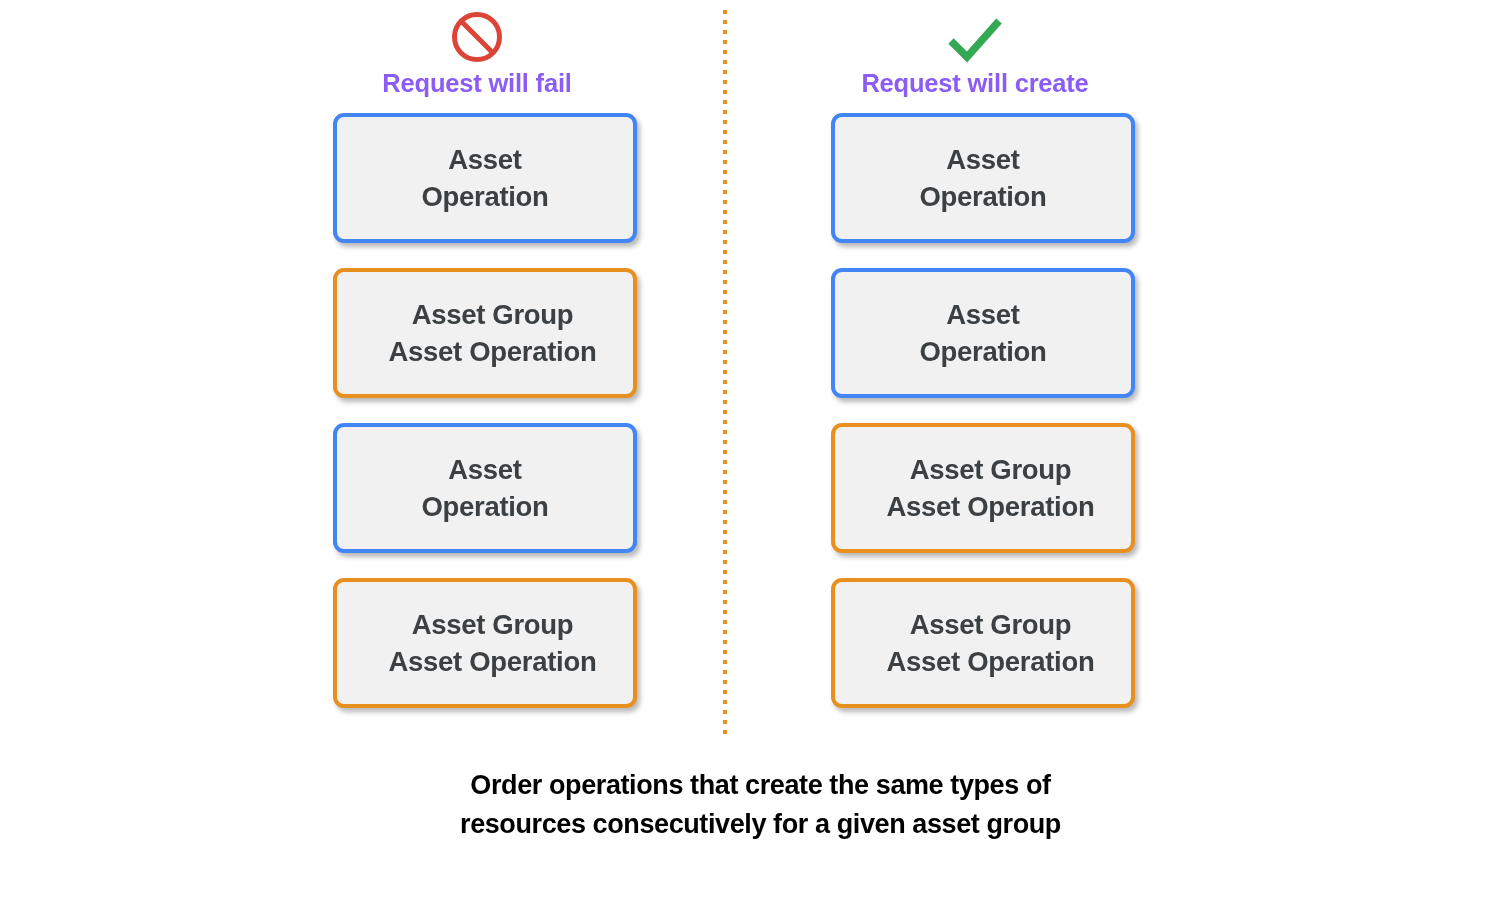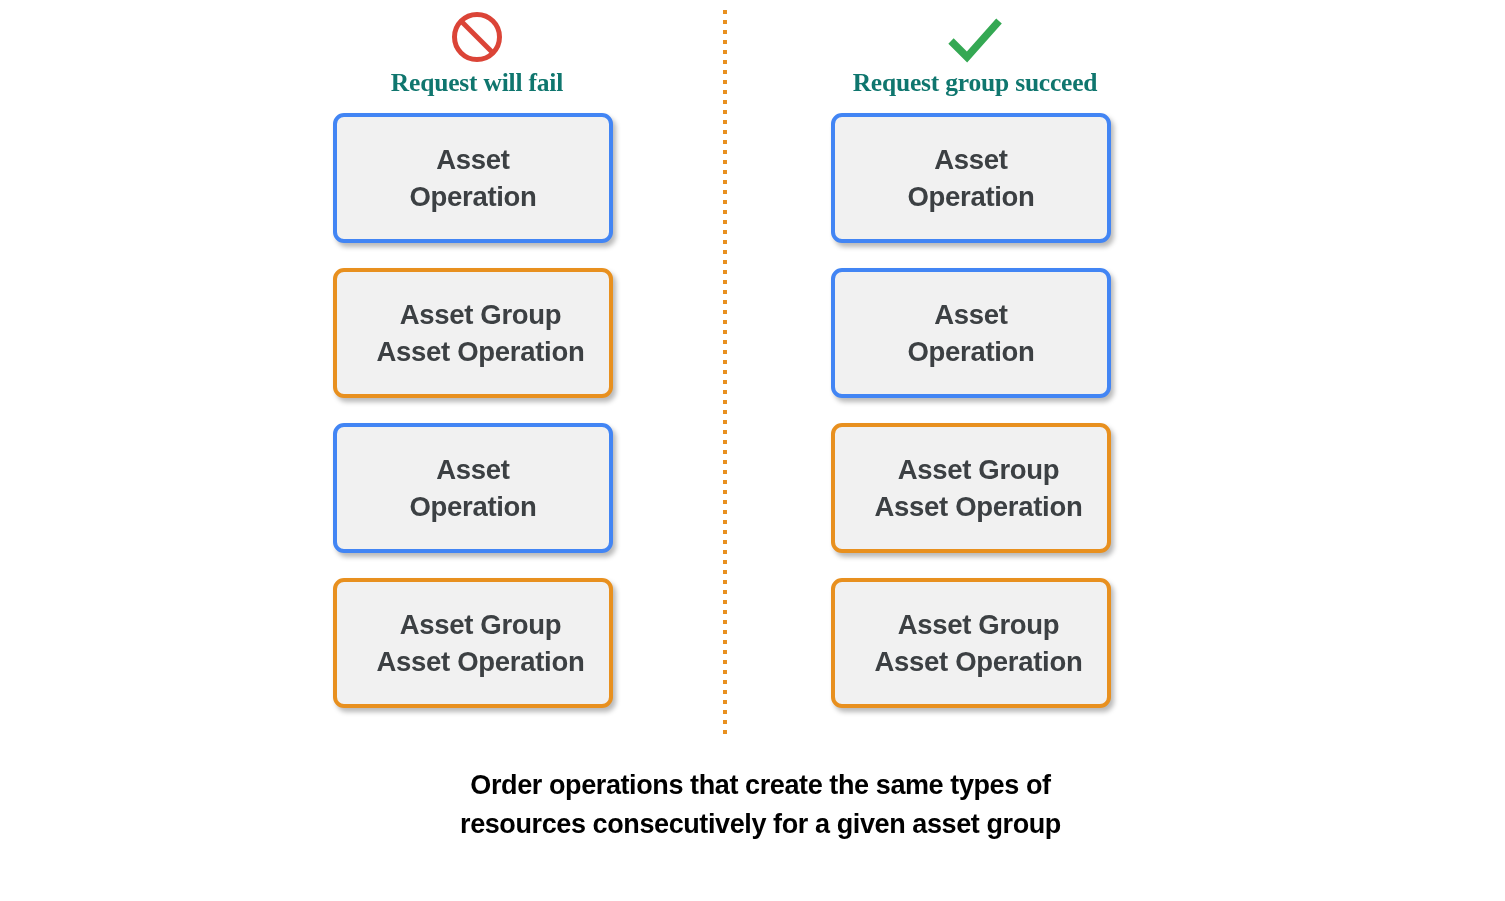--- a/index.html
+++ b/index.html
@@ -58,39 +58,38 @@
     display: block;
     height: 58px;
     line-height: 0;
   }
   .status-icon svg { display: inline-block; vertical-align: top; }
 
   .col-header-label {
     display: block;
     font-size: 25.5px;
     font-weight: bold;
-    color: #0f766e;
+    color: #8b5cf6;
     letter-spacing: -0.2px;
     line-height: 30px;
     margin-top: 2px;
     white-space: nowrap;
-    font-family: Liberation Serif, serif;
   }
 
   
   .card-stack {
     position: absolute;
     top: 113px;
     left: 0;
     width: 288px;
   }
 
   .card {
     box-sizing: border-box;
-    width: 280px;
+    width: 304px;
     height: 130px;
     margin-bottom: 25px;
     border-radius: 11px;
     border: 4px solid #4285F4;
     background: #F1F1F1;
     box-shadow: 3px 4px 5px rgba(0, 0, 0, 0.28);
     display: flex;
     align-items: center;
     justify-content: center;
     text-align: center;
@@ -160,21 +159,21 @@
     </div>
   </div>
 
   <div class="column right">
     <div class="col-header">
       <span class="status-icon">
         <svg width="66" height="58" viewBox="0 0 66 58" aria-hidden="true">
           <polyline points="9,33 25,49 57,13" fill="none" stroke="#34A853" stroke-width="7.5" stroke-linecap="butt" stroke-linejoin="miter"></polyline>
         </svg>
       </span>
-      <span class="col-header-label">Request group succeed</span>
+      <span class="col-header-label">Request will create</span>
     </div>
 
     <div class="card-stack">
       <div class="card blue">
         <span class="card-text">Asset
 Operation</span>
       </div>
       <div class="card blue">
         <span class="card-text">Asset
 Operation</span>

